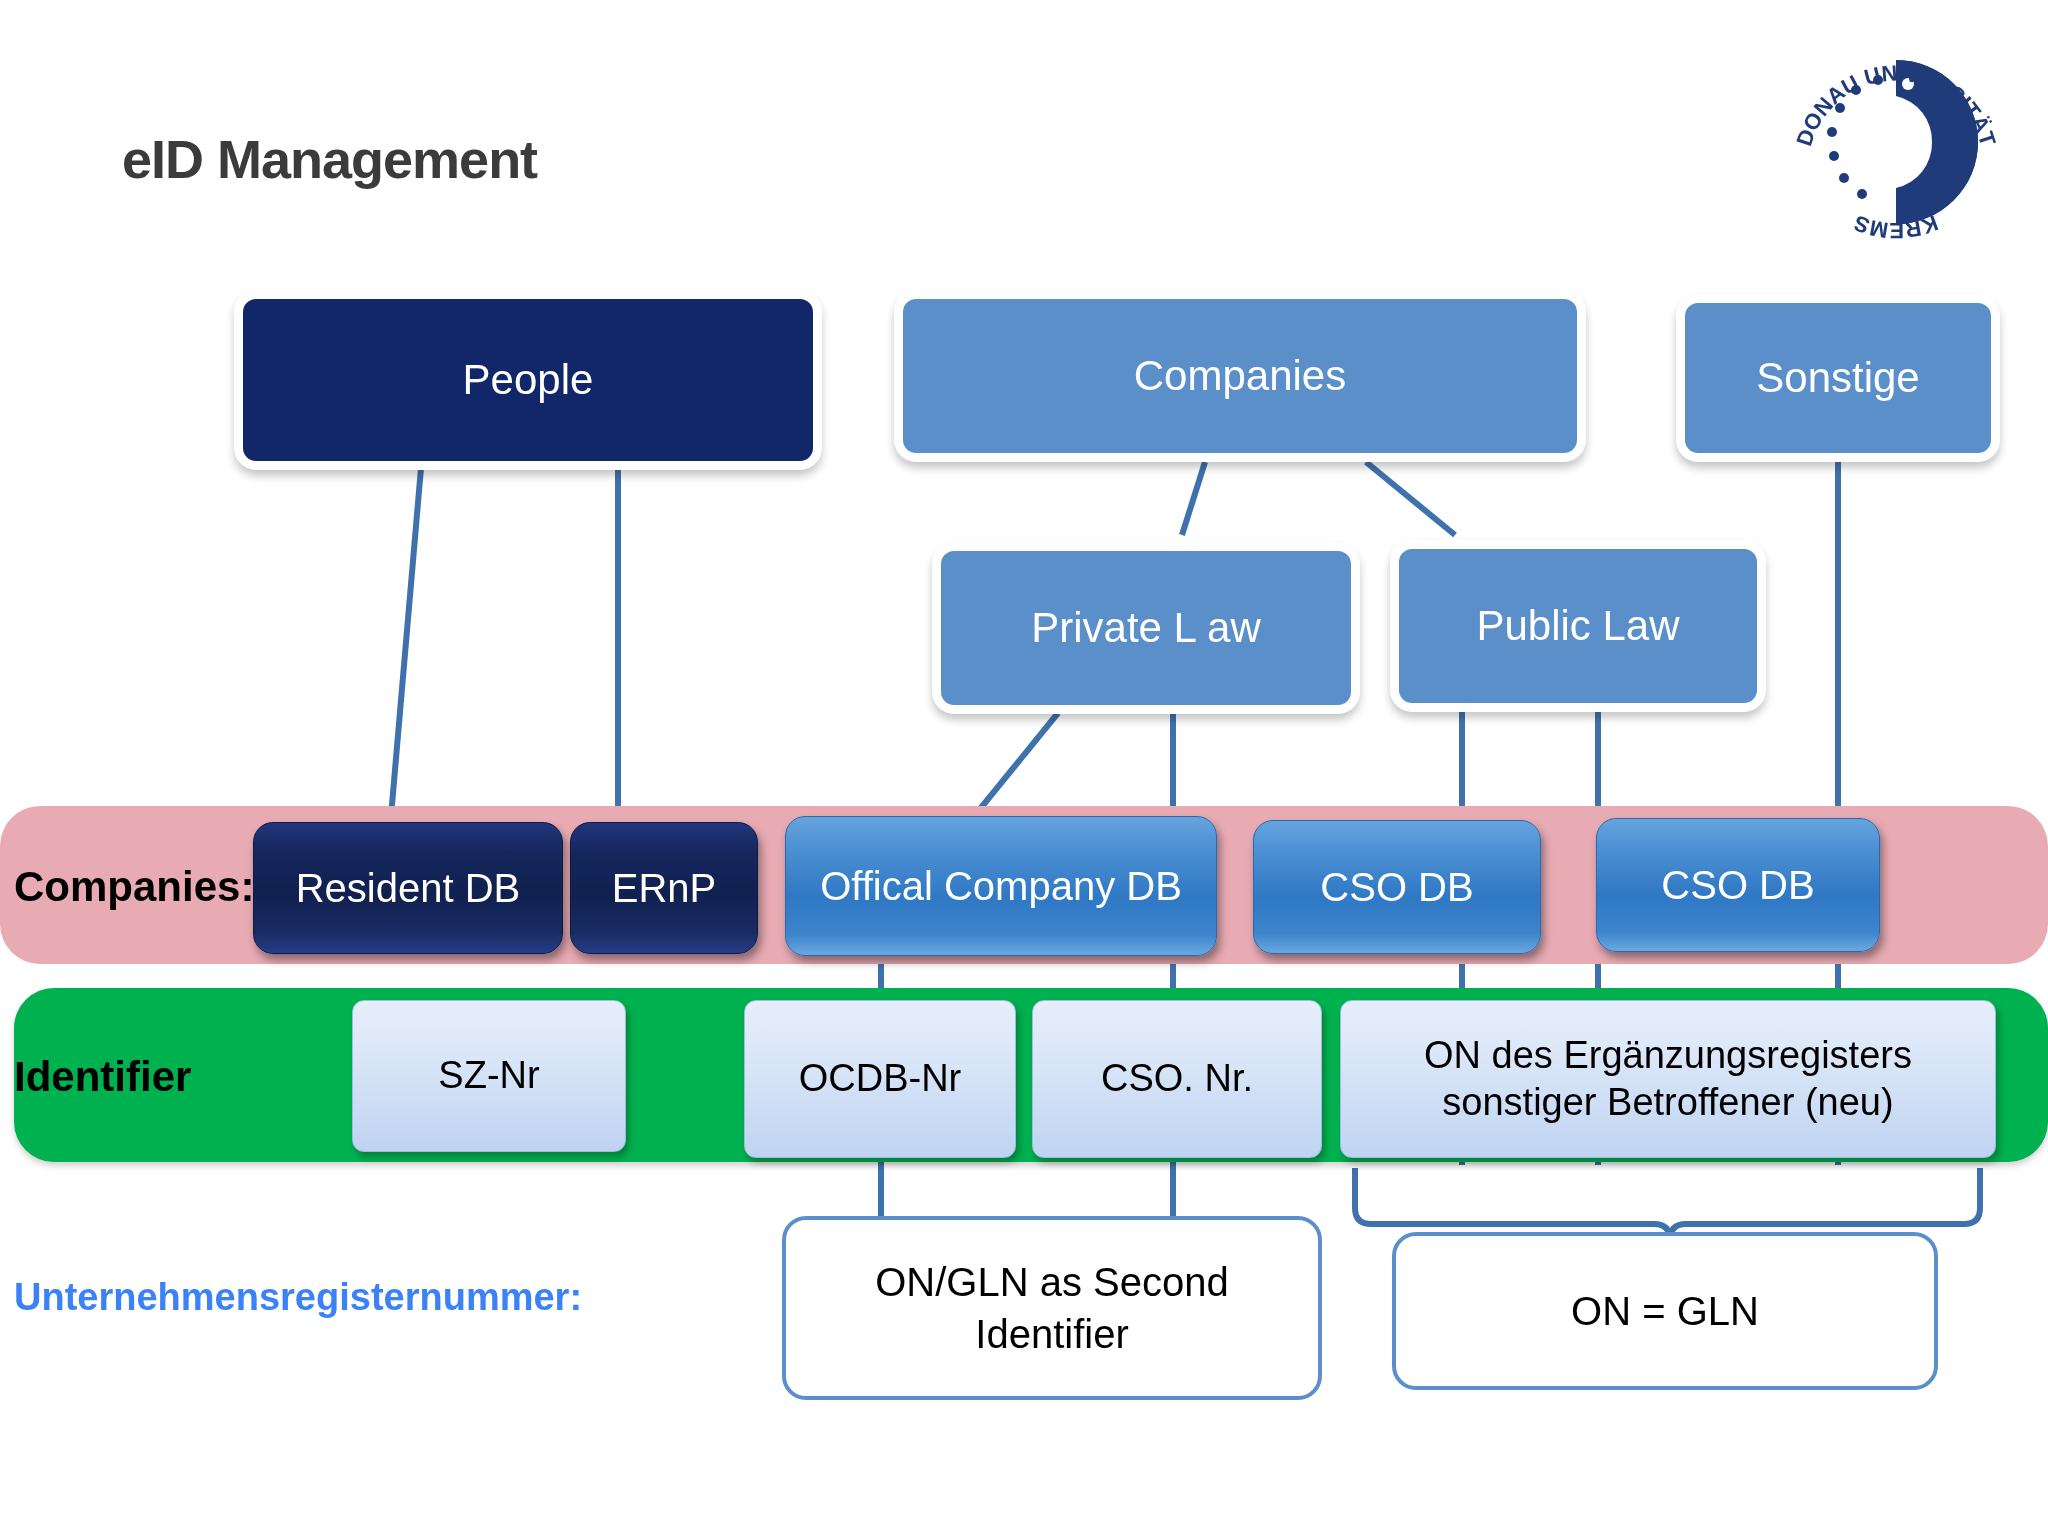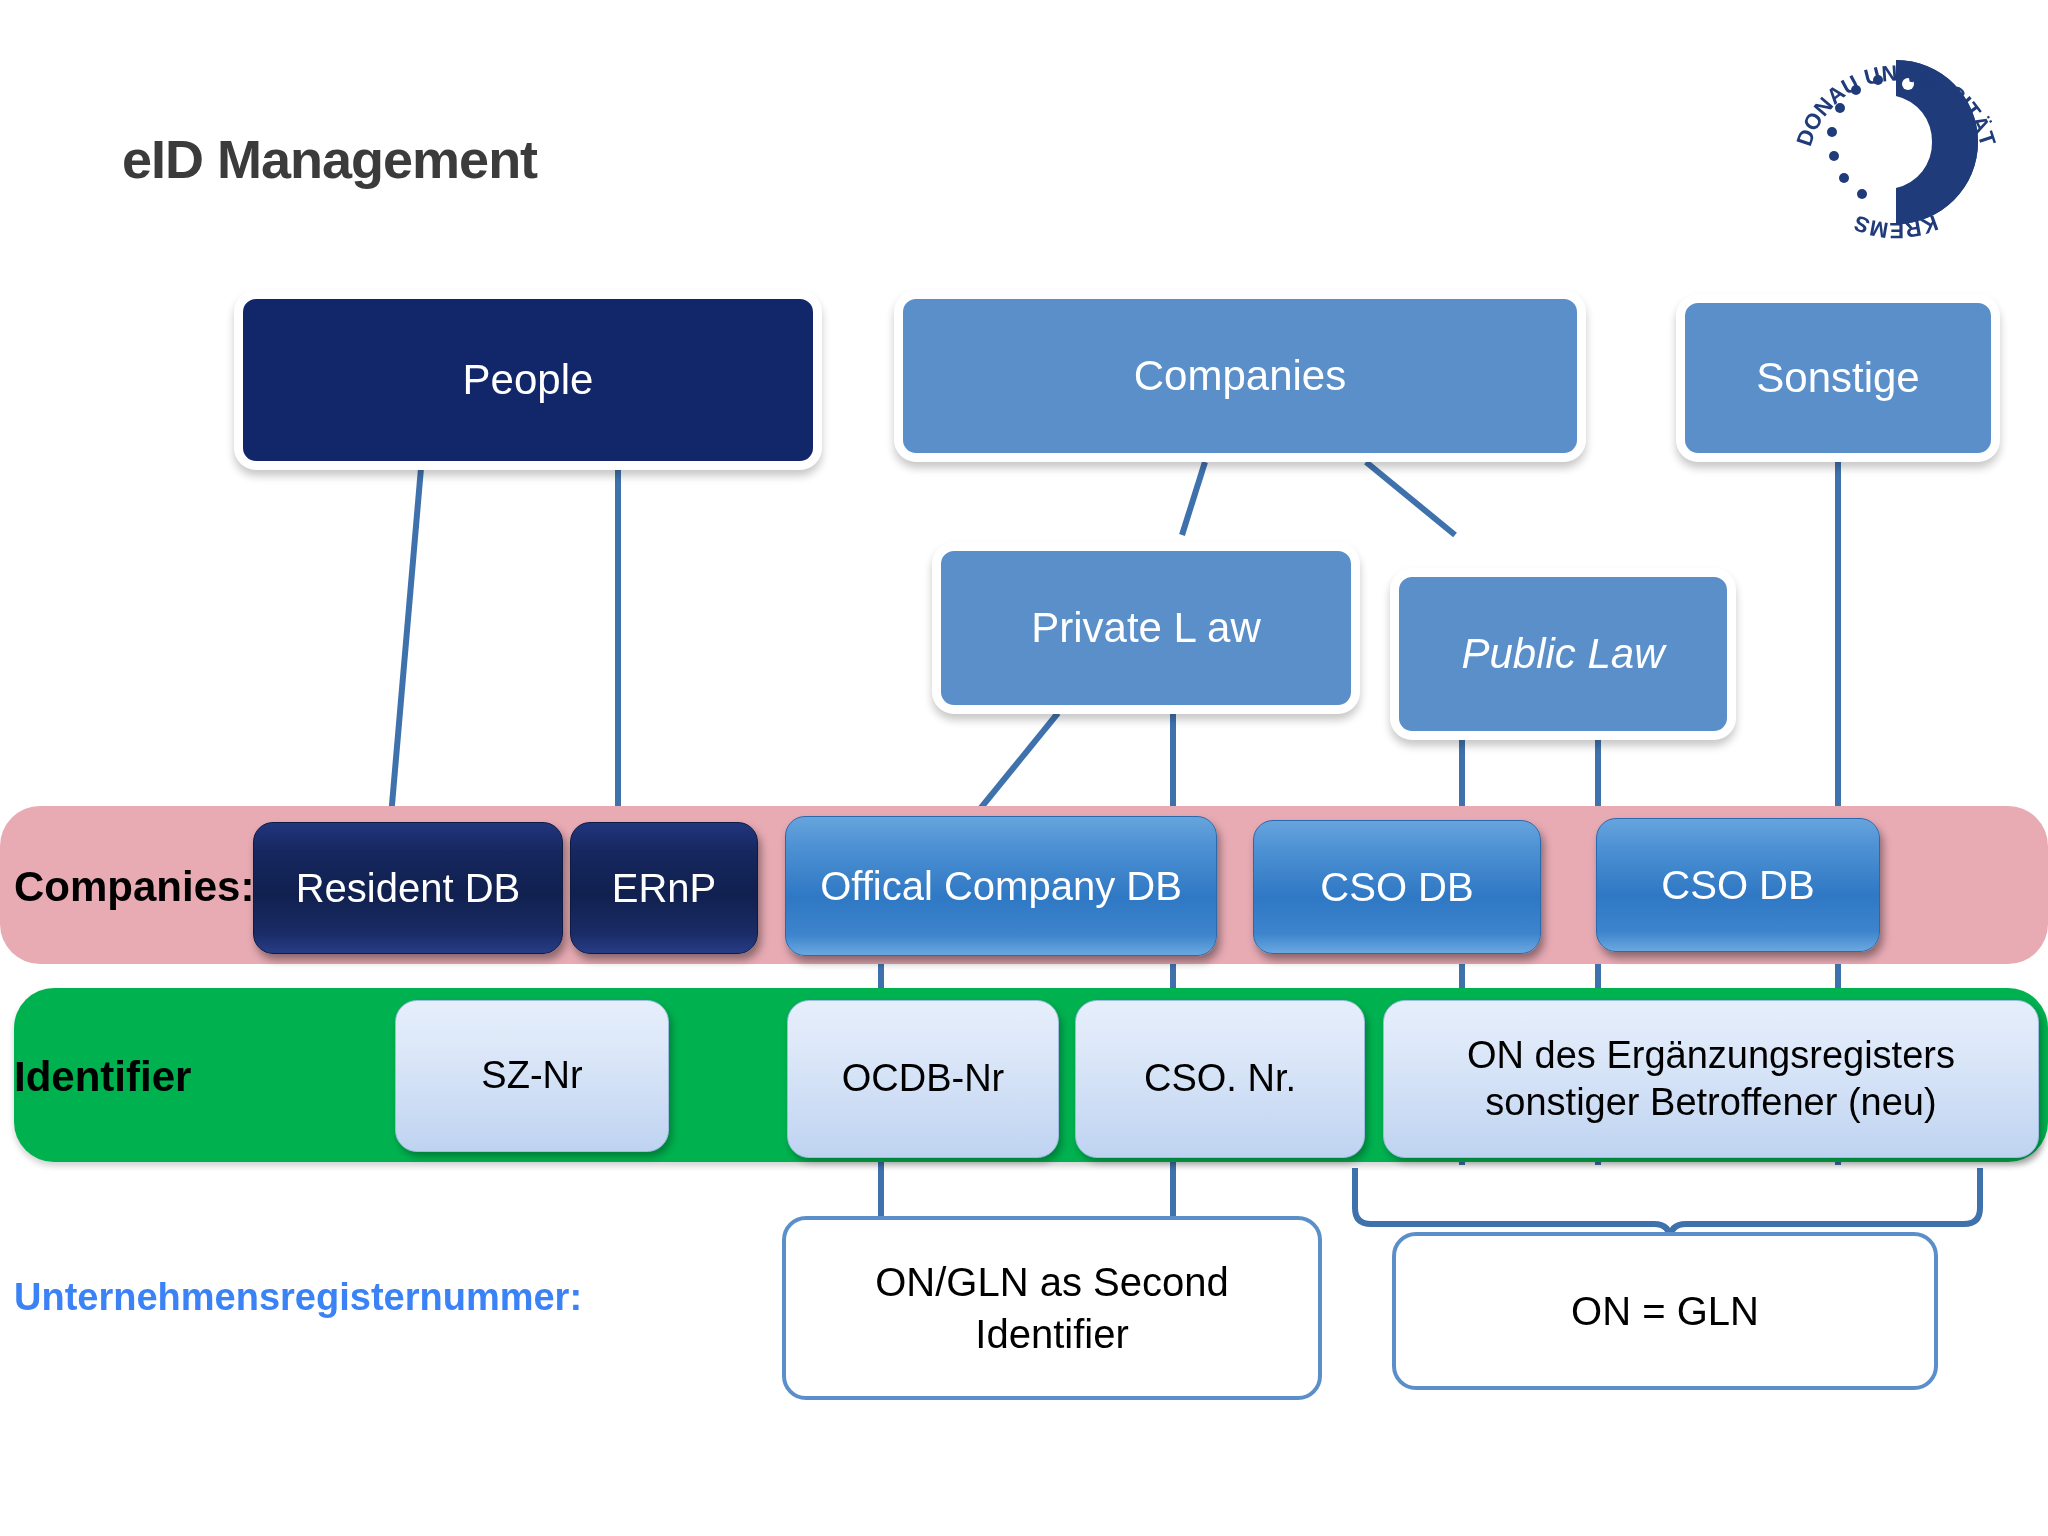--- a/index.html
+++ b/index.html
@@ -57,27 +57,27 @@
     background:linear-gradient(to bottom,#21357d 0%,#16275f 22%,#10204f 55%,#1a2c66 85%,#273c86 100%);
     border:1px solid #0d1a42;
   }
   .db-blue{
     background:linear-gradient(to bottom,#66a4dd 0%,#4f92d4 20%,#2f78c4 58%,#3d84cc 85%,#6aa8e0 100%);
     border:1px solid #2a69ad;
   }
 
   
   .idbox{
-    position:absolute;border-radius:22px;
+    position:absolute;border-radius:12px;
     display:flex;align-items:center;justify-content:center;
     color:#000;font-size:38px;text-align:center;line-height:1.25;
     background:linear-gradient(to bottom,#e6eeFB 0%,#dbe7f8 35%,#bfd3f1 100%);
     border:1px solid #9ebce2;
     box-shadow:3px 5px 7px rgba(0,0,0,.28);
-    box-sizing:border-box;padding:4px 14px;margin-left:43px;
+    box-sizing:border-box;padding:4px 14px;
   }
 
   
   .callout{
     position:absolute;border-radius:24px;background:#ffffff;
     border:4px solid #5b8fc9;
     display:flex;align-items:center;justify-content:center;
     color:#000;font-size:40px;text-align:center;line-height:1.3;
     box-sizing:border-box;padding:6px 18px;
   }
@@ -176,21 +176,21 @@
   </div>
 
   <div class="tbox blue" style="left:1676px;top:294px;width:324px;height:168px;">
     <span>Sonstige</span>
   </div>
 
   <div class="tbox blue" style="left:932px;top:542px;width:428px;height:172px;">
     <span>Private L aw</span>
   </div>
 
-  <div class="tbox blue" style="left:1390px;top:568px;width:346px;height:172px;font-style:italic;">
+  <div class="tbox blue" style="left:1390px;top:540px;width:376px;height:172px;">
     <span>Public Law</span>
   </div>
 
   <div class="band band-db"></div>
   <div class="band-label band-label-db">Companies:</div>
 
   <div class="dbbox db-navy" style="left:253px;top:822px;width:310px;height:132px;">
     <span>Resident DB</span>
   </div>
   <div class="dbbox db-navy" style="left:570px;top:822px;width:188px;height:132px;">

